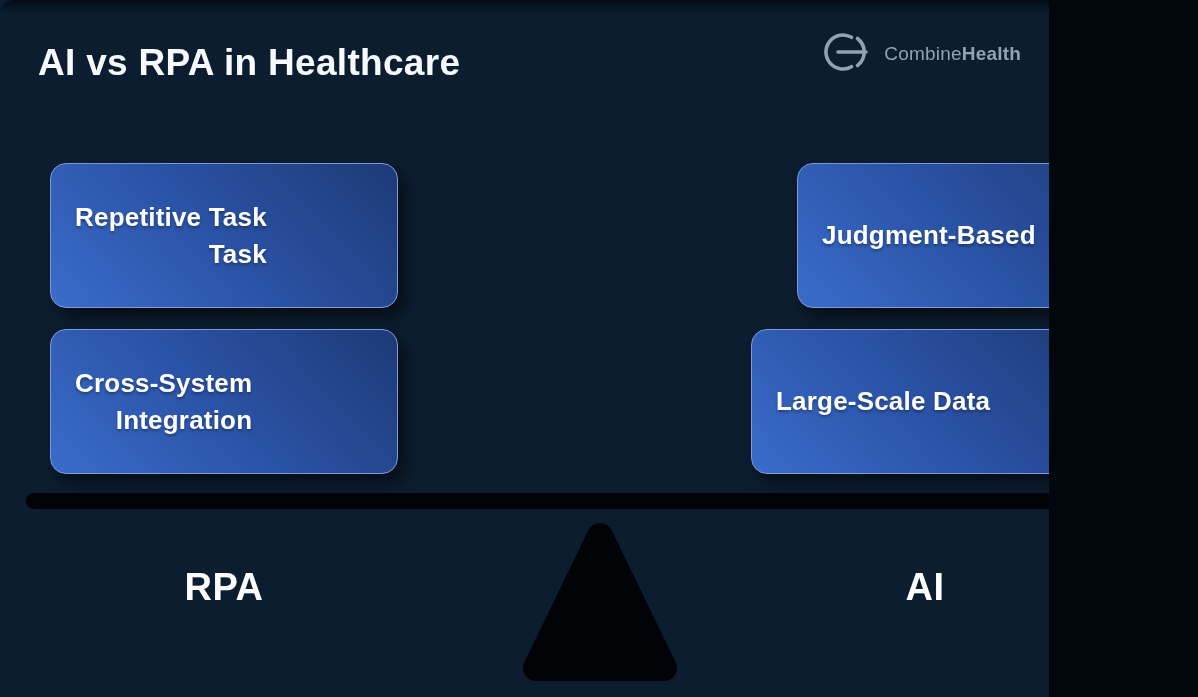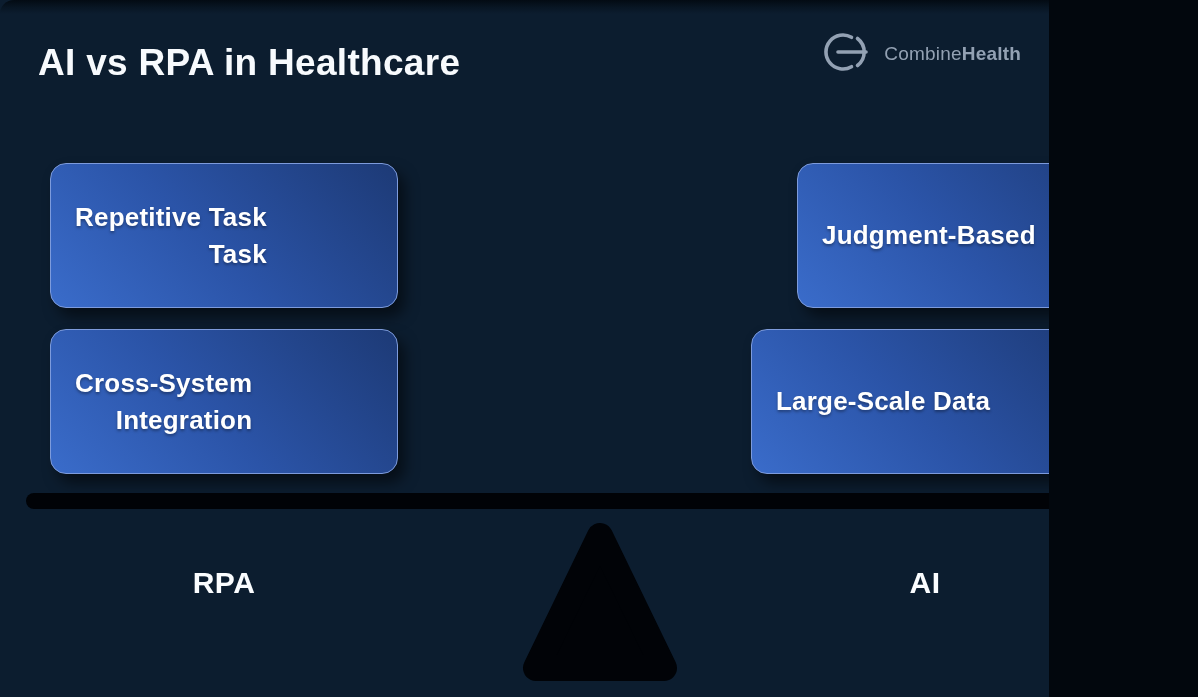--- a/index.html
+++ b/index.html
@@ -96,21 +96,21 @@
   .fulcrum {
     position: absolute;
     left: 520px;
     top: 520px;
   }
   .side-label {
     position: absolute;
     top: 566px;
     width: 348px;
     text-align: center;
-    font-size: 30px;
+    font-size: 38px;
     font-weight: 600;
     letter-spacing: 0.5px;
     color: #fbfdff;
   }
   .label-left { left: 50px; }
   .label-right { left: 751px; }
 </style>
 </head>
 <body>
 

